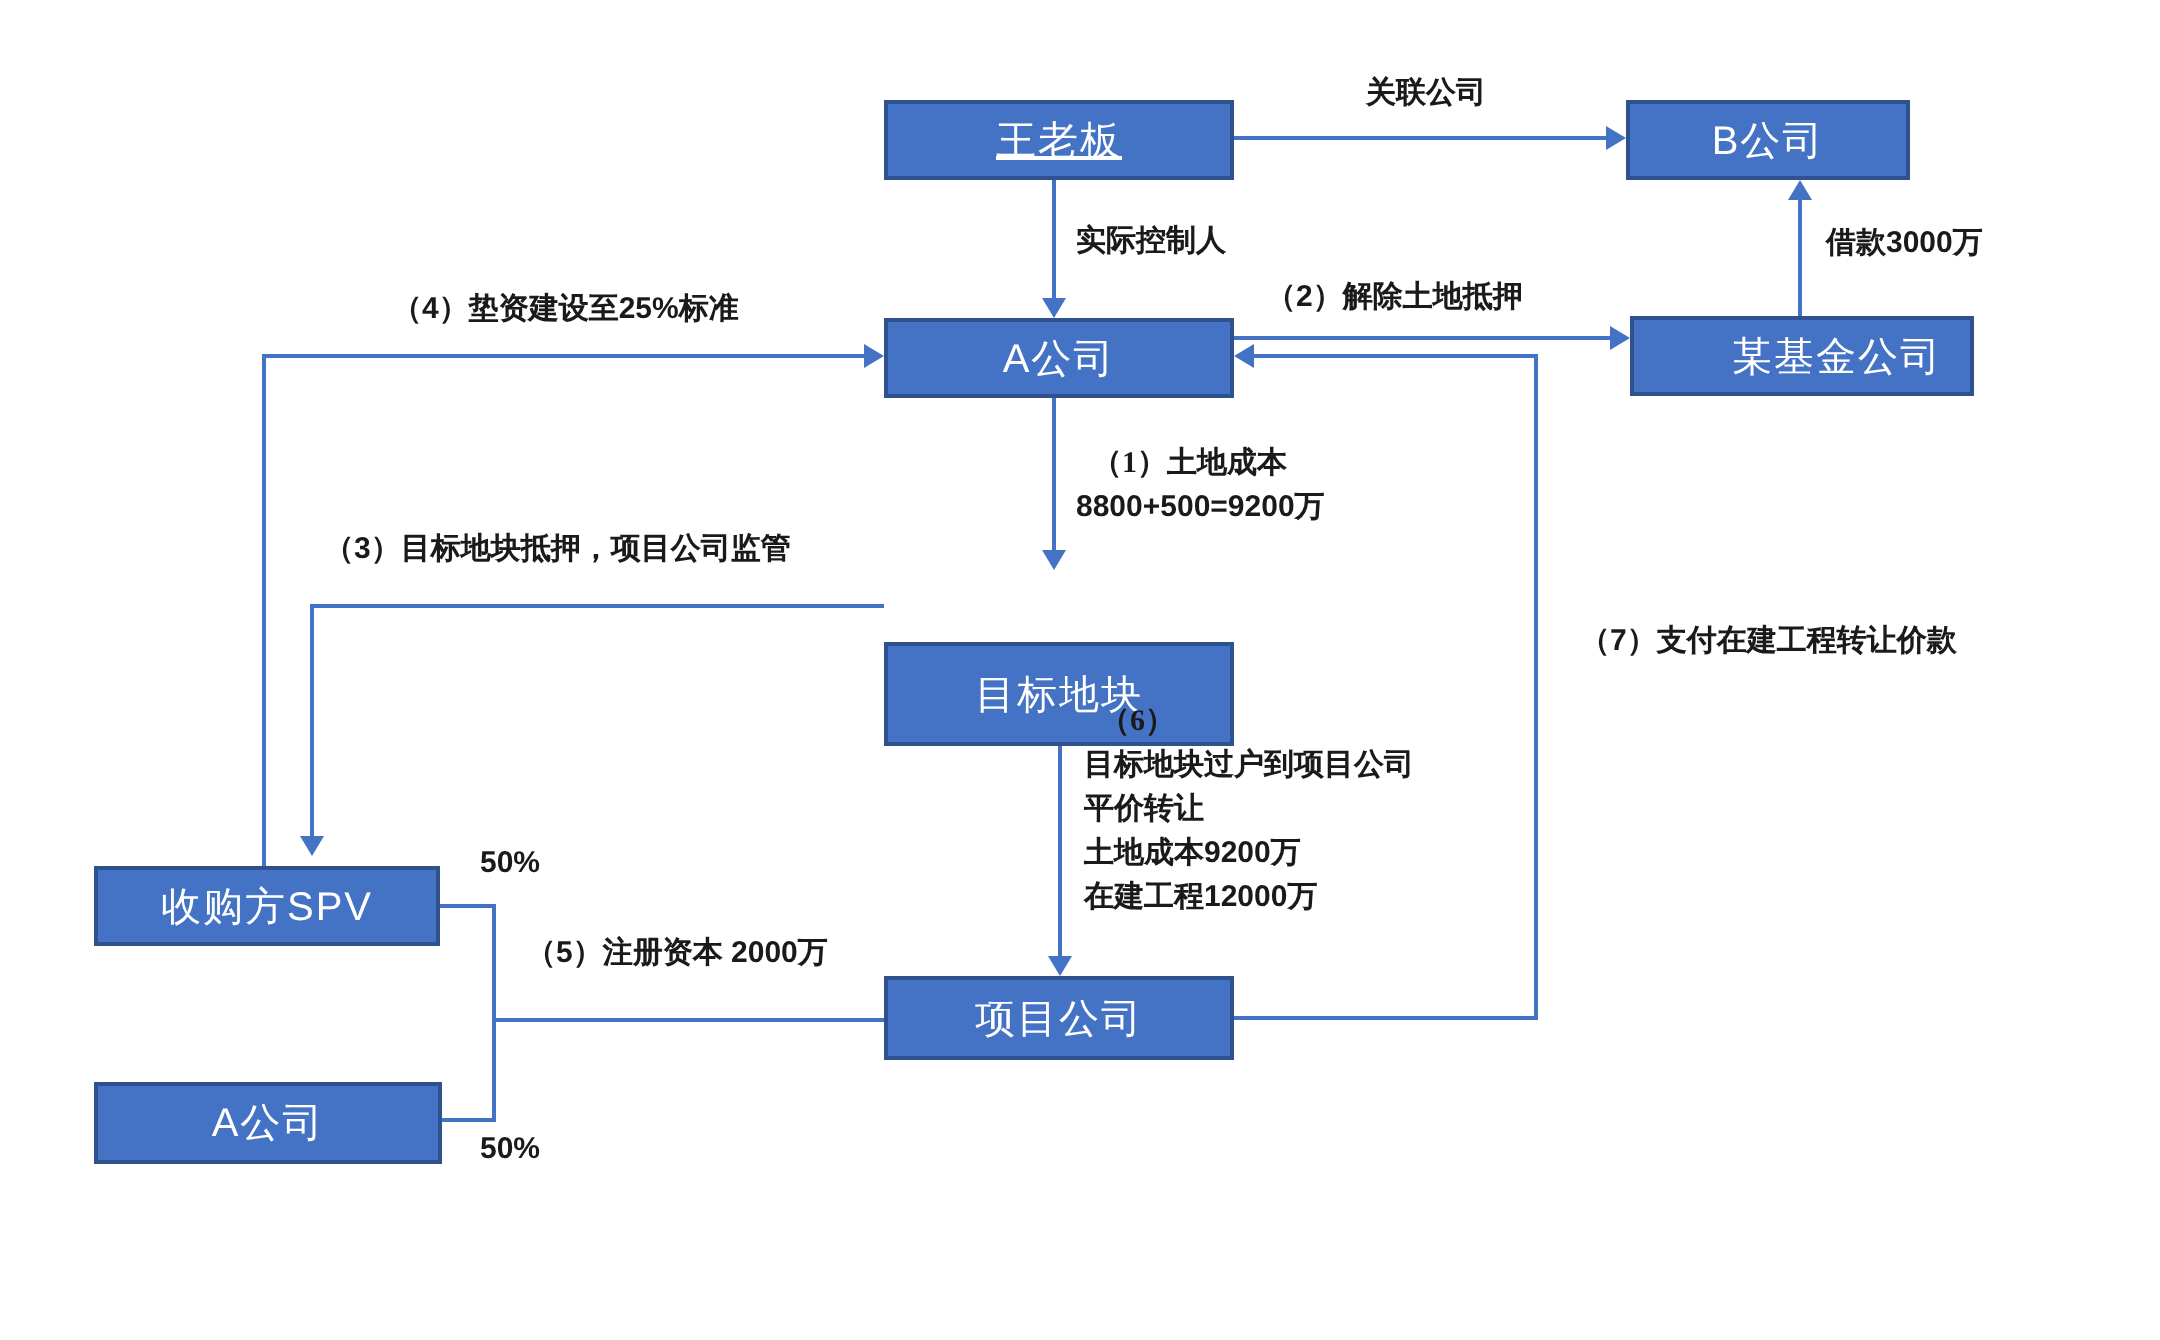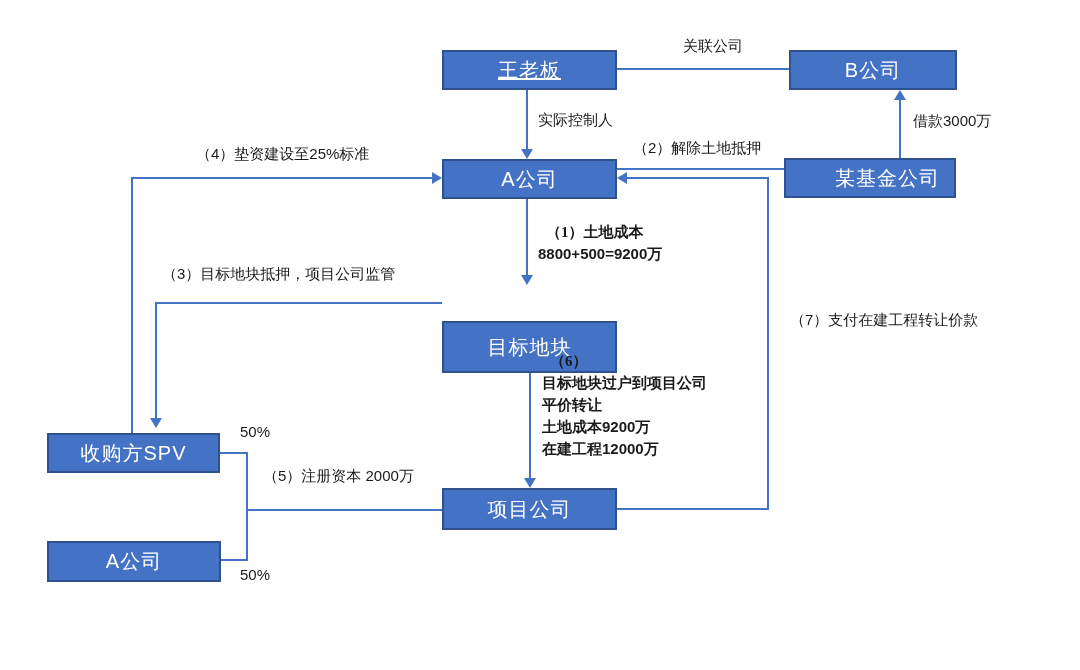--- a/index.html
+++ b/index.html
@@ -17,21 +17,21 @@
   .node{position:absolute;background:var(--box-fill);border:2px solid var(--box-border);
     color:var(--box-text);display:flex;align-items:center;justify-content:center;
     font-size:20px;letter-spacing:1px;}
   .hline{position:absolute;height:2px;background:var(--line);}
   .vline{position:absolute;width:2px;background:var(--line);}
   .arr{position:absolute;width:0;height:0;}
   .arr-right{border-top:6px solid transparent;border-bottom:6px solid transparent;border-left:10px solid var(--line);}
   .arr-left{border-top:6px solid transparent;border-bottom:6px solid transparent;border-right:10px solid var(--line);}
   .arr-down{border-left:6px solid transparent;border-right:6px solid transparent;border-top:10px solid var(--line);}
   .arr-up{border-left:6px solid transparent;border-right:6px solid transparent;border-bottom:10px solid var(--line);}
-  .lbl{position:absolute;color:var(--label-text);font-weight:normal;font-size:15px;white-space:nowrap;}
+  .lbl{position:absolute;color:var(--label-text);font-weight:bold;font-size:15px;white-space:nowrap;}
   .lbl-block{position:absolute;color:var(--label-text);font-weight:bold;font-size:15px;line-height:22px;white-space:nowrap;}
   .indent{padding-left:8px;font-family:Liberation Serif, serif;}
 </style>
 </head>
 <body>
 
 <div class="canvas">
 
   <div class="hline" style="left:617px;top:68px;width:188px;"></div>
   <div class="arr arr-right" style="left:803px;top:63px;"></div>
@@ -63,23 +63,23 @@
   <div class="hline" style="left:221px;top:559px;width:27px;"></div>
   <div class="vline" style="left:246px;top:452px;height:109px;"></div>
   <div class="hline" style="left:246px;top:509px;width:196px;"></div>
 
   <div class="hline" style="left:617px;top:508px;width:152px;"></div>
   <div class="vline" style="left:767px;top:177px;height:333px;"></div>
   <div class="hline" style="left:627px;top:177px;width:141px;"></div>
   <div class="arr arr-left" style="left:617px;top:172px;"></div>
 
   <div class="node" style="left:442px;top:50px;width:175px;height:40px;text-decoration:underline;">王老板</div>
-  <div class="node" style="left:789px;top:50px;width:168px;height:40px;text-align:center;">B公司</div>
+  <div class="node" style="left:813px;top:50px;width:142px;height:40px;text-align:center;">B公司</div>
   <div class="node" style="left:442px;top:159px;width:175px;height:40px;">A公司</div>
-  <div class="node" style="left:784px;top:158px;width:172px;height:40px;padding-left:35px;">某基金公司</div>
+  <div class="node" style="left:815px;top:158px;width:172px;height:40px;padding-left:35px;">某基金公司</div>
   <div class="node" style="left:442px;top:285px;width:175px;height:52px;margin-top:36px;">目标地块</div>
   <div class="node" style="left:47px;top:433px;width:173px;height:40px;">收购方SPV</div>
   <div class="node" style="left:47px;top:541px;width:174px;height:41px;">A公司</div>
   <div class="node" style="left:442px;top:488px;width:175px;height:42px;">项目公司</div>
 
   <div class="lbl" style="left:683px;top:37px;">关联公司</div>
   <div class="lbl" style="left:538px;top:111px;">实际控制人</div>
   <div class="lbl" style="left:913px;top:112px;">借款3000万</div>
   <div class="lbl" style="left:633px;top:139px;">（2）解除土地抵押</div>
   <div class="lbl" style="left:196px;top:145px;">（4）垫资建设至25%标准</div>

